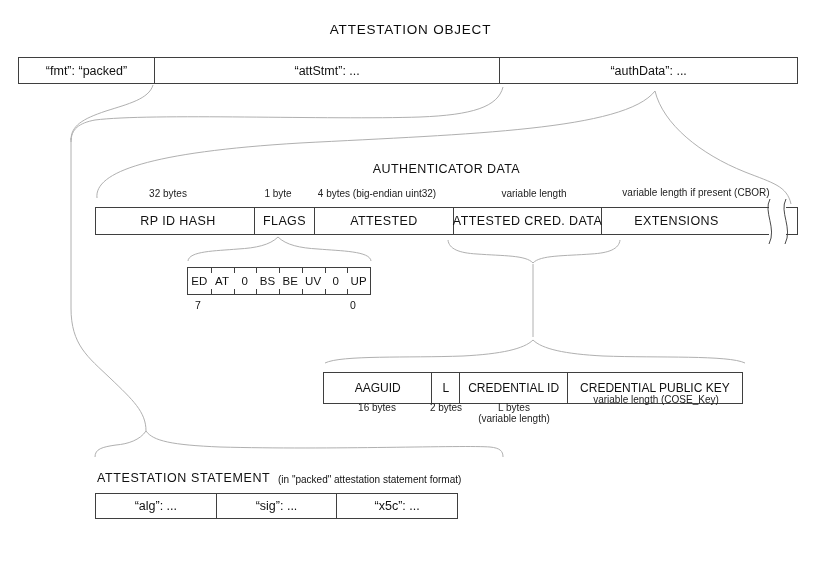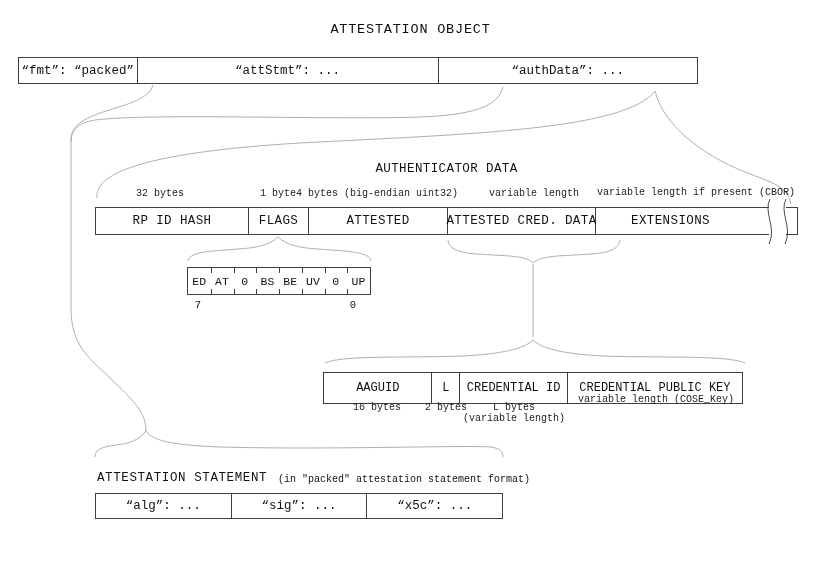--- a/index.html
+++ b/index.html
@@ -1,50 +1,50 @@
 <!DOCTYPE html>
 <html><head>
 <meta charset="utf-8">
 <style>
   html,body{margin:0;padding:0;background:#ffffff;}
   .page{
     position:relative;
     width:821px;height:565px;
     background:#fff;
-    font-family:Liberation Mono, monospace;
+    font-family:Liberation Sans, sans-serif;
     color:#111;
     overflow:hidden;
   }
   .abs{position:absolute;}
   .ctr{transform:translateX(-50%);white-space:nowrap;}
   .title{
     top:22px;left:0;width:821px;text-align:center;
     font-size:13.5px;letter-spacing:0.8px;color:#0d0d0d;
   }
   
   .obj-box{
-    left:18px;top:57px;width:680px;height:27px;
+    left:18px;top:57px;width:780px;height:27px;
     display:flex;border:1px solid #3f3f3f;box-sizing:border-box;
   }
   .obj-cell{
     display:flex;align-items:center;justify-content:center;
     font-size:12.5px;box-sizing:border-box;height:100%;
   }
   .obj-cell.div{border-right:1px solid #3f3f3f;}
   
   .auth-heading{
     left:95px;top:162px;width:703px;text-align:center;
     font-size:12.5px;letter-spacing:0.4px;
   }
   .size-label{font-size:10px;color:#222;}
   
   .field-row{
     left:95px;top:207px;width:674px;height:28px;
     display:flex;box-sizing:border-box;
-    border:1px solid #3f3f3f;border-right:none;
+    border:1px solid #3f3f3f;border-right:none;padding-left:6px;
   }
   .field-cell{
     display:flex;align-items:center;justify-content:center;
     font-size:12.5px;letter-spacing:0.4px;
     box-sizing:border-box;height:100%;white-space:nowrap;
   }
   .field-cell.div{border-right:1px solid #3f3f3f;}
   .break-tail{
     left:786px;top:207px;width:12px;height:28px;
     border:1px solid #3f3f3f;border-left:none;box-sizing:border-box;
@@ -74,21 +74,21 @@
     display:flex;align-items:center;justify-content:center;
     font-size:12px;box-sizing:border-box;height:100%;white-space:nowrap;
   }
   .cred-cell.div{border-right:1px solid #3f3f3f;}
   
   .stmt-heading{
     left:97px;top:471px;font-size:12.5px;letter-spacing:0.6px;white-space:nowrap;
   }
   .stmt-note{left:278px;top:474px;font-size:10px;white-space:nowrap;}
   .stmt-box{
-    left:95px;top:493px;width:408px;height:26px;
+    left:95px;top:493px;width:363px;height:26px;
     display:flex;border:1px solid #3f3f3f;box-sizing:border-box;
   }
   .stmt-cell{
     flex:1;display:flex;align-items:center;justify-content:center;
     font-size:12.5px;box-sizing:border-box;height:100%;
   }
   .stmt-cell.div{border-right:1px solid #3f3f3f;}
   svg.overlay{position:absolute;left:0;top:0;pointer-events:none;}
   svg.overlay path{fill:none;stroke:#b0b0b0;stroke-width:1;}
   svg.overlay path.dark{stroke:#4a4a4a;}
@@ -126,21 +126,21 @@
   <div class="abs title">ATTESTATION OBJECT</div>
 
   <div class="abs obj-box">
     <div class="obj-cell div" style="width:137px">“fmt”: “packed”</div>
     <div class="obj-cell div" style="width:348px">“attStmt”: ...</div>
     <div class="obj-cell" style="width:299px">“authData”: ...</div>
   </div>
 
   <div class="abs auth-heading">AUTHENTICATOR DATA</div>
 
-  <div class="abs ctr size-label" style="left:160px;top:188px">32 bytes</div>
+  <div class="abs ctr size-label" style="left:168px;top:188px">32 bytes</div>
   <div class="abs ctr size-label" style="left:278px;top:188px">1 byte</div>
   <div class="abs ctr size-label" style="left:377px;top:188px">4 bytes (big-endian uint32)</div>
   <div class="abs ctr size-label" style="left:534px;top:188px">variable length</div>
   <div class="abs ctr size-label" style="left:696px;top:187px">variable length if present (CBOR)</div>
 
   <div class="abs field-row">
     <div class="field-cell div" style="width:153px">RP ID HASH</div>
     <div class="field-cell div" style="width:60px">FLAGS</div>
     <div class="field-cell div" style="width:139px">ATTESTED</div>
     <div class="field-cell div" style="width:148px">ATTESTED CRED. DATA</div>

